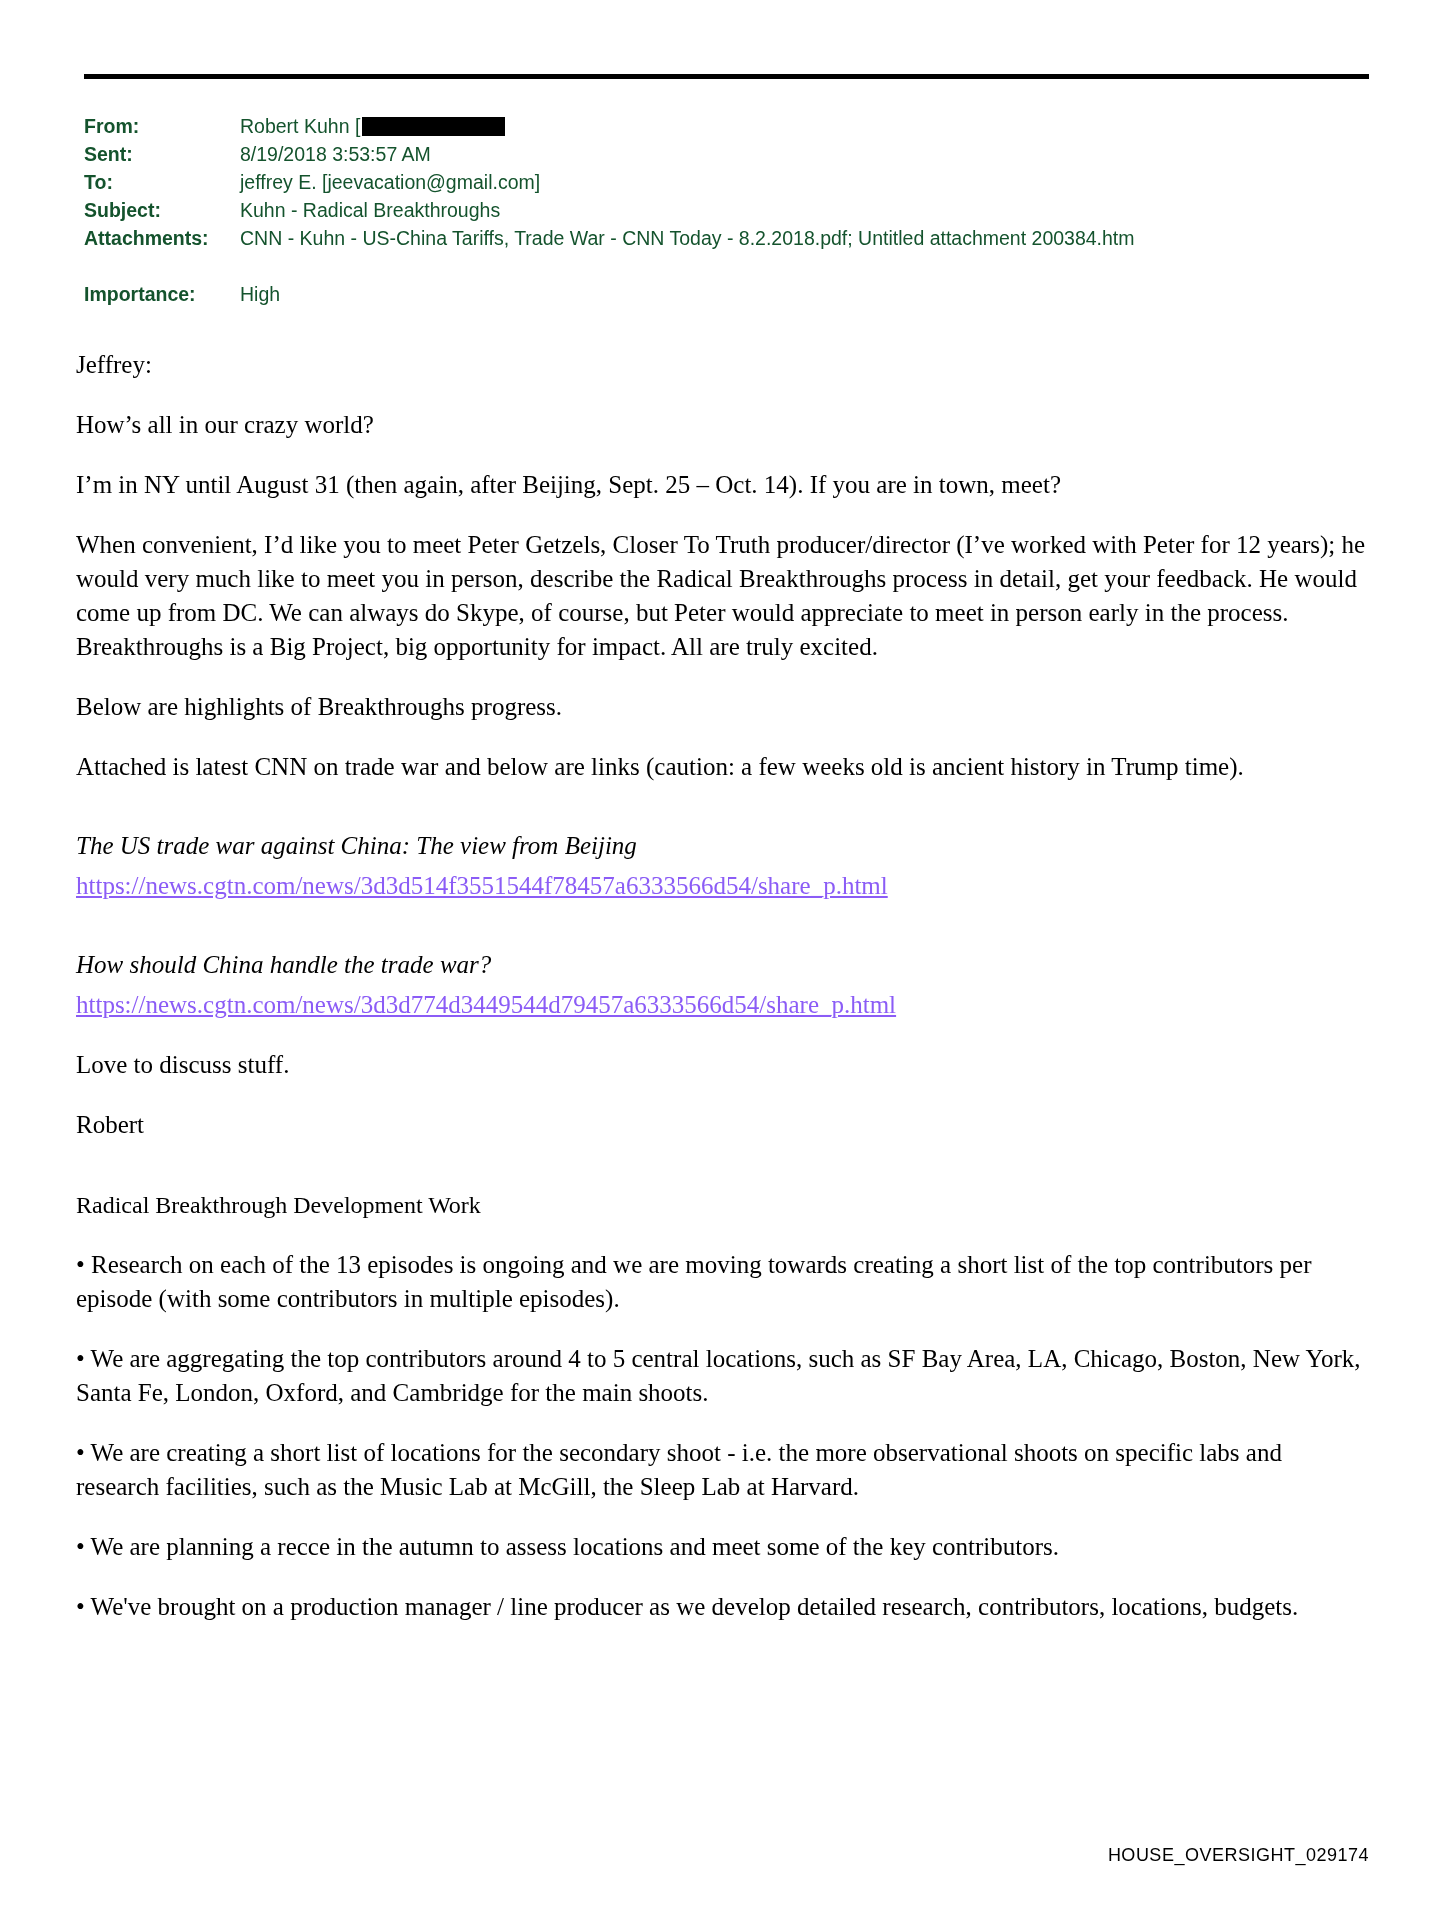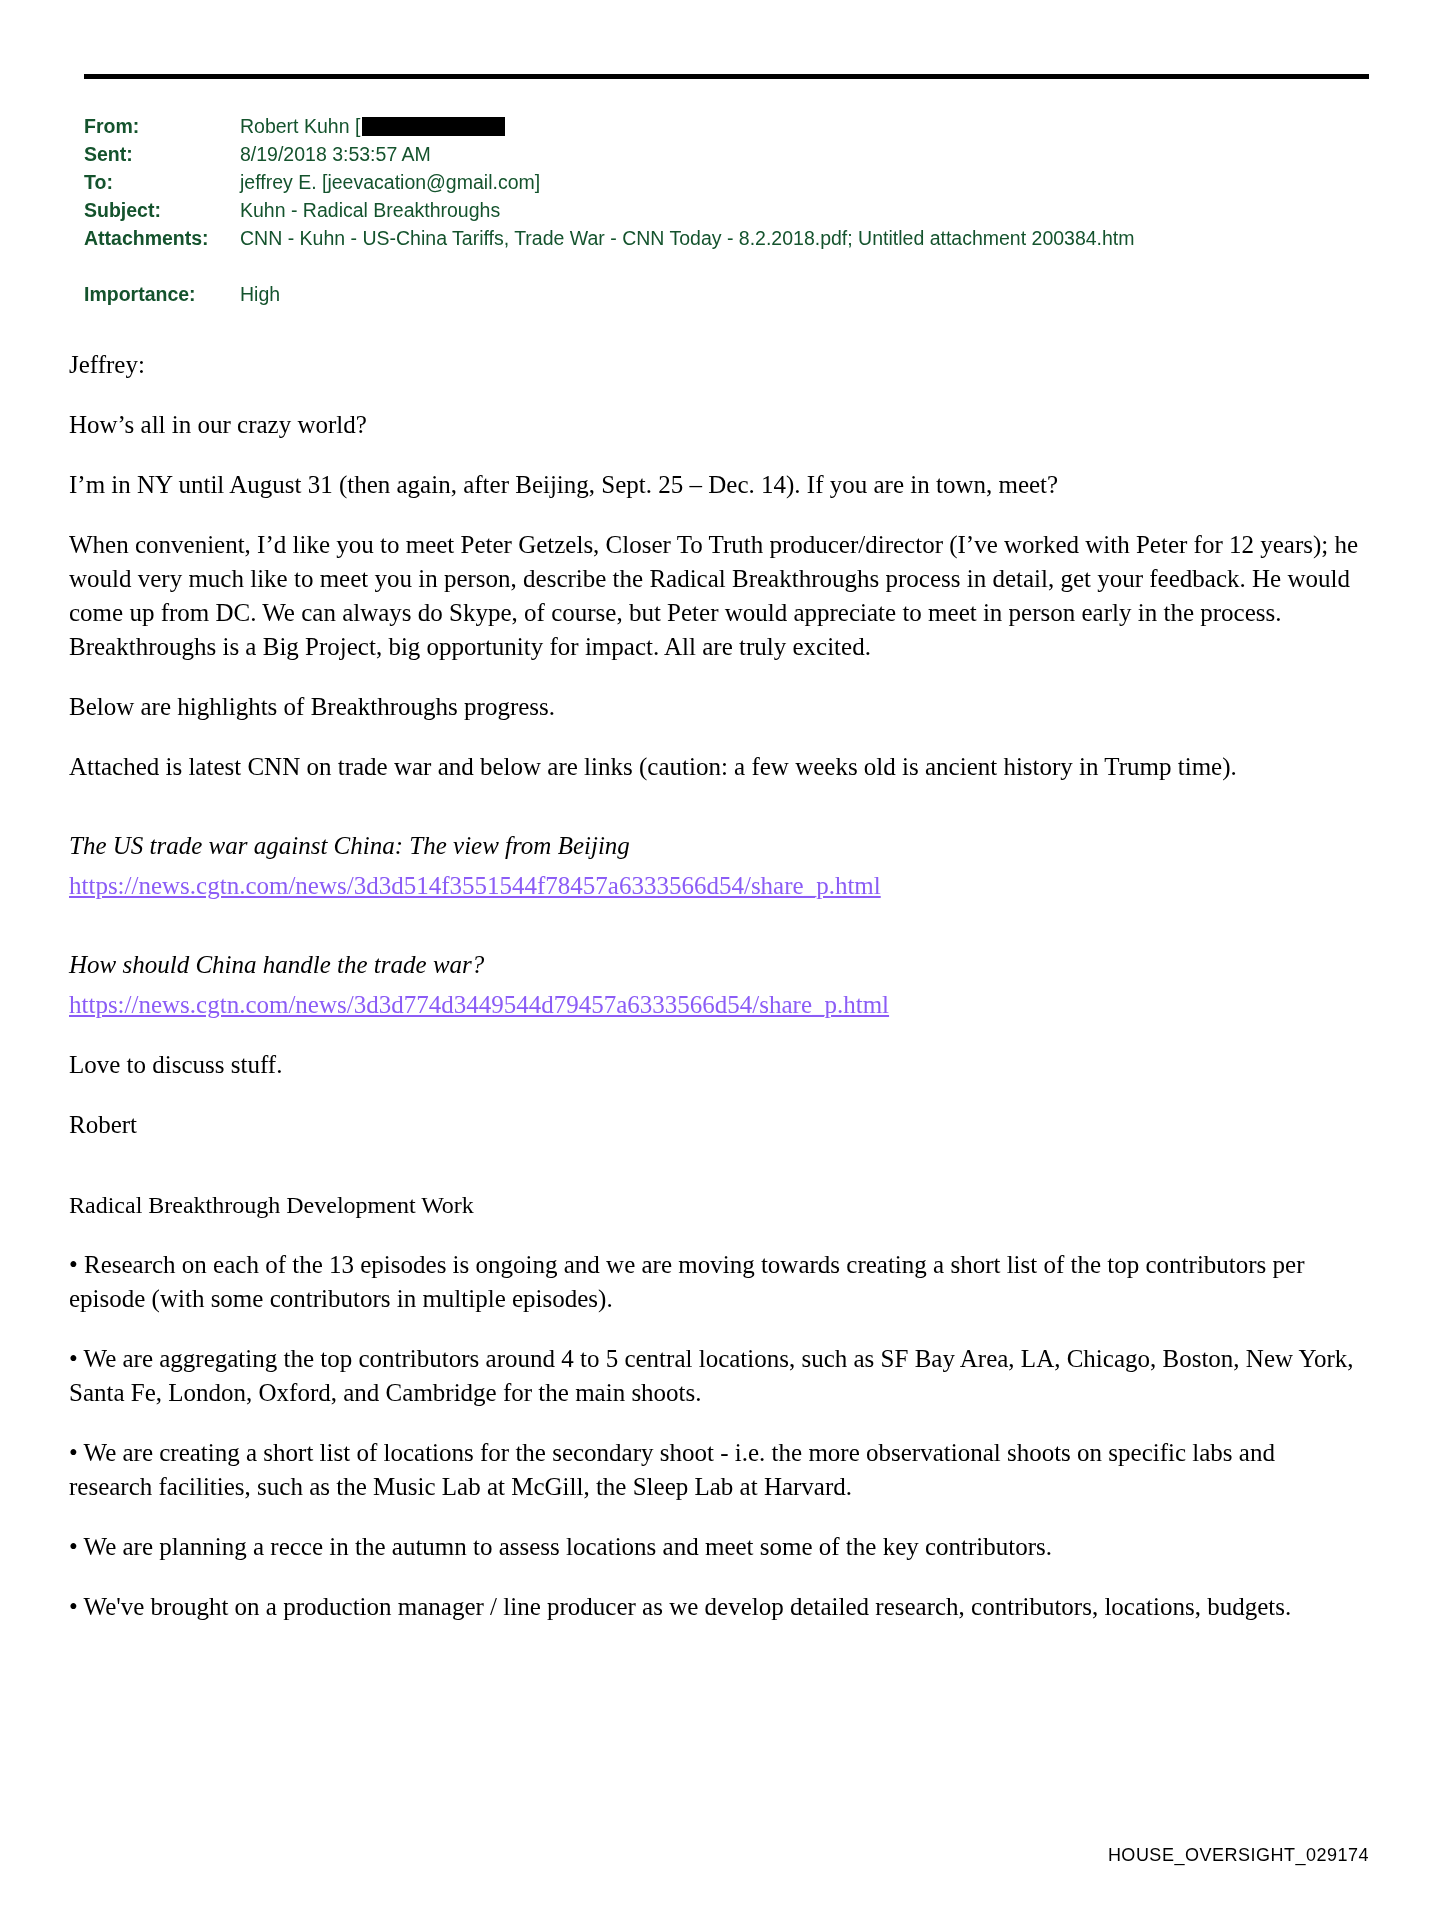--- a/index.html
+++ b/index.html
@@ -59,21 +59,21 @@
     height: 19px;
     background: #000000;
     vertical-align: -3px;
     margin-left: 2px;
   }
   .hdr-gap {
     height: 28px;
   }
   .body-block {
     position: absolute;
-    left: 69px;
+    left: 76px;
     top: 348px;
     width: 1290px;
     font-family: "Liberation Serif", serif;
     font-size: 25px;
     line-height: 34px;
     color: #000000;
   }
   .para {
     margin: 0 0 26px 0;
     text-align: left;
@@ -151,21 +151,21 @@
     </div>
 
   </div>
 
   <div class="body-block">
 
     <p class="para">Jeffrey:</p>
 
     <p class="para">How’s all in our crazy world?</p>
 
-    <p class="para">I’m in NY until August 31 (then again, after Beijing, Sept. 25 – Dec. 14). If you are in town, meet?</p>
+    <p class="para">I’m in NY until August 31 (then again, after Beijing, Sept. 25 – Oct. 14). If you are in town, meet?</p>
 
     <p class="para">When convenient, I’d like you to meet Peter Getzels, Closer To Truth producer/director (I’ve worked with Peter for 12 years); he would very much like to meet you in person, describe the Radical Breakthroughs process in detail, get your feedback. He would come up from DC.  We can always do Skype, of course, but Peter would appreciate to meet in person early in the process. Breakthroughs is a Big Project, big  opportunity for impact. All are truly excited.</p>
 
     <p class="para">Below are highlights of Breakthroughs progress.</p>
 
     <p class="para">Attached is latest CNN on trade war and below are links (caution: a few weeks old is ancient history in Trump time).</p>
 
     <p class="para tight italic">The US trade war against China: The view from Beijing</p>
     <p class="para"><a class="link" href="#">https://news.cgtn.com/news/3d3d514f3551544f78457a6333566d54/share_p.html</a></p>
 

